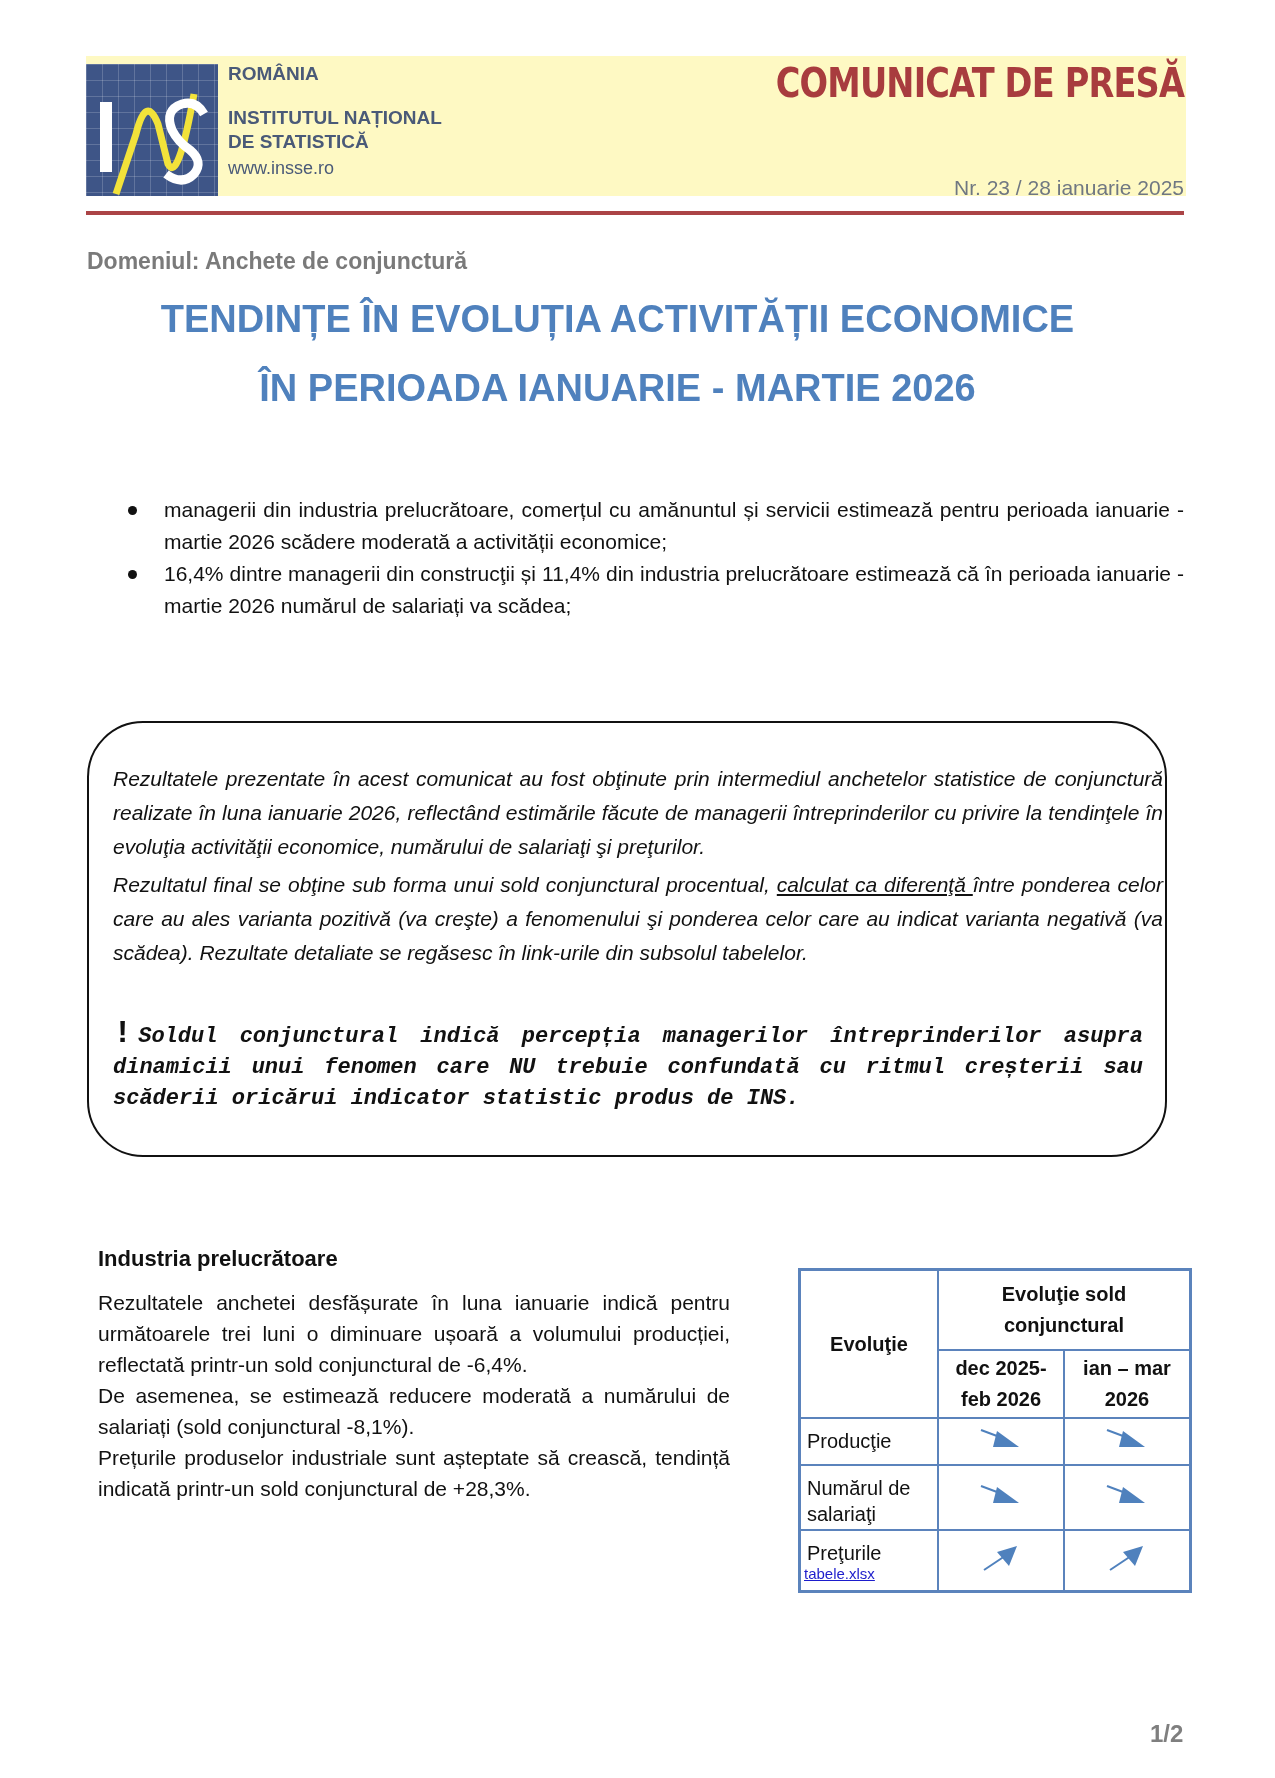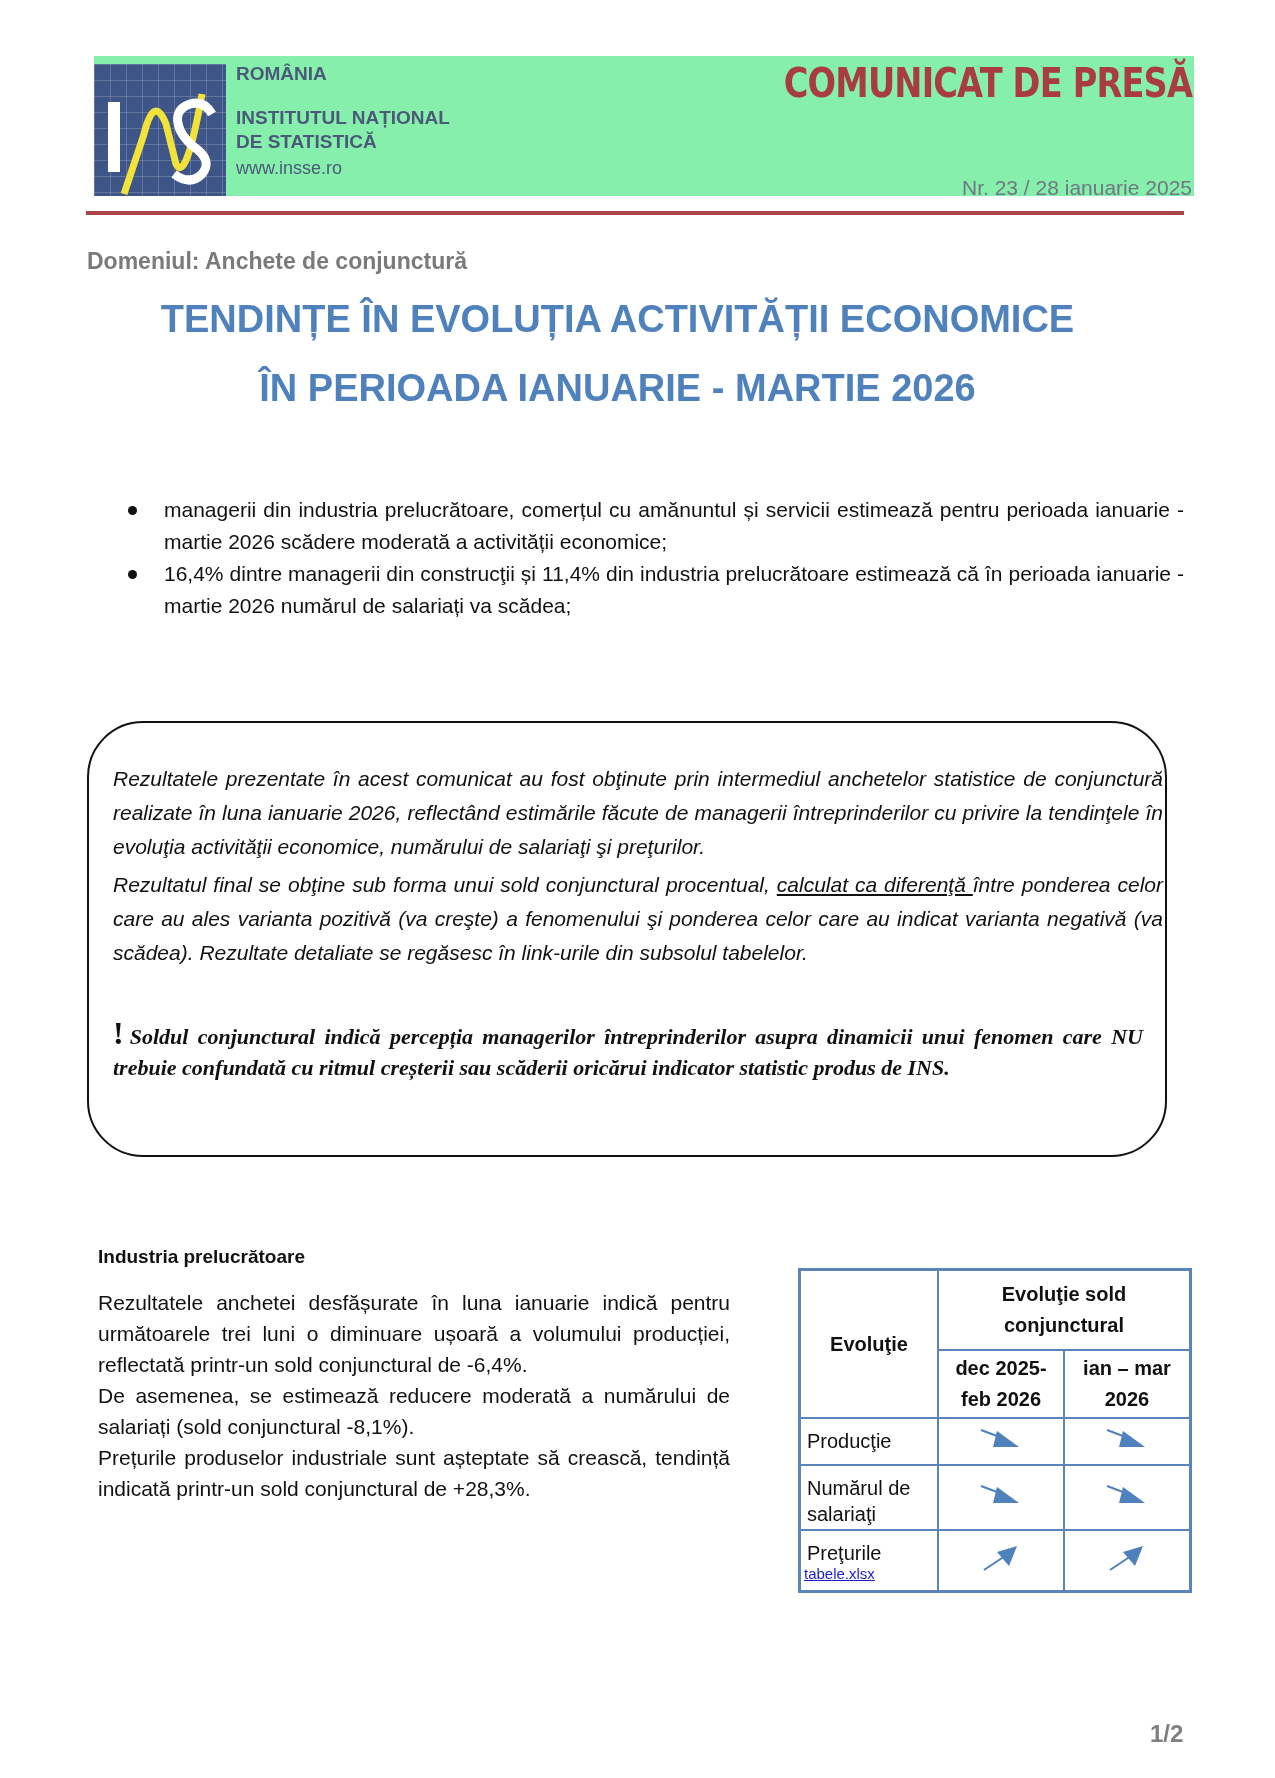--- a/index.html
+++ b/index.html
@@ -1,19 +1,19 @@
 <!DOCTYPE html>
 <html><head>
 <meta charset="utf-8">
 <style>
   html, body { margin: 0; padding: 0; background: #ffffff; }
   body { width: 1275px; height: 1778px; position: relative; overflow: hidden; font-family: "Liberation Sans", "DejaVu Sans", sans-serif; color: #111; }
 
   
-  .header { position: absolute; left: 94px; top: 56px; width: 1100px; height: 140px; background: #86efac; }
+  .header { position: absolute; left: 86px; top: 56px; width: 1100px; height: 140px; background: #fef9c3; }
   .logo { position: absolute; left: 0; top: 8px; width: 132px; height: 132px; background: #3e5587; overflow: hidden; }
   .logo .grid { position: absolute; inset: 0;
     background-image: linear-gradient(rgba(255,255,255,0.18) 1px, transparent 1px), linear-gradient(90deg, rgba(255,255,255,0.18) 1px, transparent 1px);
     background-size: 16px 16px; }
   .logo svg { position: absolute; left: 0; top: 0; }
   .org { position: absolute; left: 142px; top: 6px; color: #4a5a78; font-weight: bold; font-size: 19px; line-height: 24px; }
   .org .country { display: block; margin-bottom: 20px; }
   .org .name1 { display: block; }
   .org .name2 { display: block; }
   .org .web { display: block; font-weight: normal; color: #4a5a78; font-size: 18px; margin-top: 2px; }
@@ -29,25 +29,25 @@
   
   .bullets { position: absolute; left: 120px; top: 494px; width: 1064px; margin: 0; padding: 0; list-style: none; font-size: 21px; line-height: 32px; }
   .bullets li { position: relative; padding-left: 44px; text-align: justify; }
   .bullets li::before { content: ""; position: absolute; left: 8px; top: 12px; width: 9px; height: 9px; border-radius: 50%; background: #111; }
 
   
   .method-box { position: absolute; left: 87px; top: 721px; width: 1080px; height: 436px; border: 2px solid #111; border-radius: 56px; box-sizing: border-box; }
   .method-text { position: absolute; left: 113px; top: 762px; width: 1050px; font-style: italic; font-size: 21px; line-height: 34px; text-align: justify; }
   .method-text p { margin: 0 0 4px 0; font-style: italic; }
   .method-text .u { text-decoration: underline; }
-  .warning { position: absolute; left: 113px; top: 1018px; width: 1030px; font-family: Liberation Serif, serif; font-style: italic; font-weight: bold; font-size: 22px; line-height: 31px; text-align: justify; }
+  .warning { position: absolute; left: 113px; top: 1018px; width: 1030px; font-family: Liberation Mono, monospace; font-style: italic; font-weight: bold; font-size: 22px; line-height: 31px; text-align: justify; }
   .warning .excl { font-style: normal; font-size: 32px; margin-right: 6px; }
 
   
-  .section-title { position: absolute; left: 98px; top: 1246px; font-weight: bold; font-size: 19px; }
+  .section-title { position: absolute; left: 98px; top: 1246px; font-weight: bold; font-size: 22px; }
   .section-body { position: absolute; left: 98px; top: 1287px; width: 632px; font-size: 21px; line-height: 31px; }
   .section-body p { margin: 0; text-align: justify; }
 
   
   .trend-table { position: absolute; left: 798px; top: 1268px; border-collapse: collapse; border: 3px solid #5b83bc; font-size: 20px; }
   .trend-table td, .trend-table th { border: 2px solid #5b83bc; padding: 0 6px; }
   .trend-table th { font-weight: bold; text-align: center; line-height: 31px; }
   .th-var { width: 124px; }
   .th-evo { height: 78px; }
   .th-p1 { width: 112px; height: 66px; }

